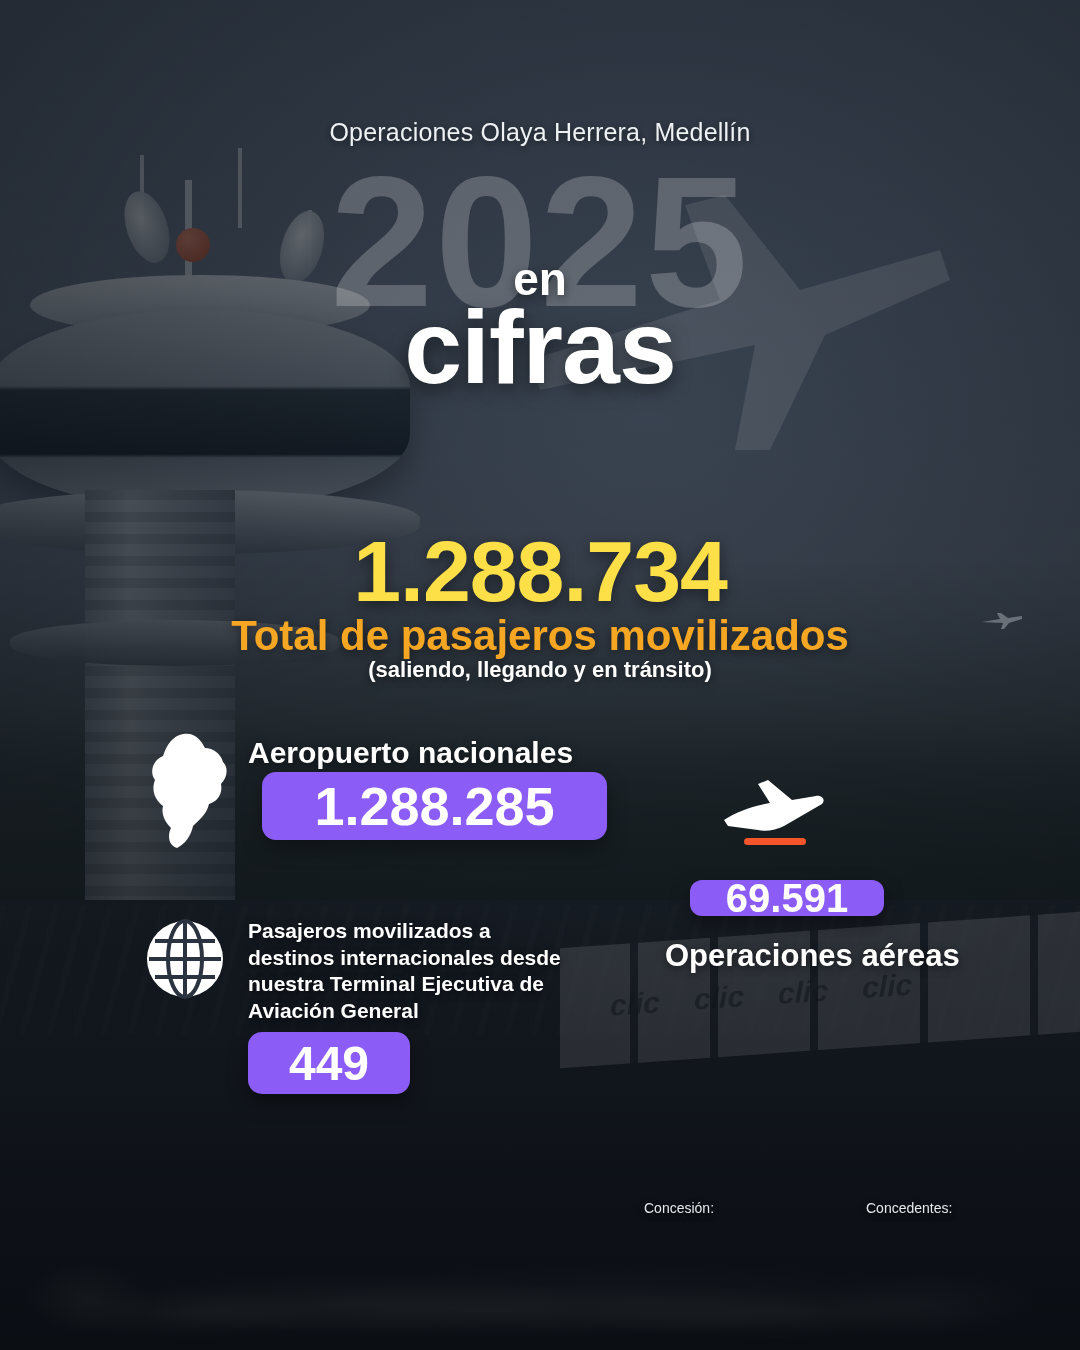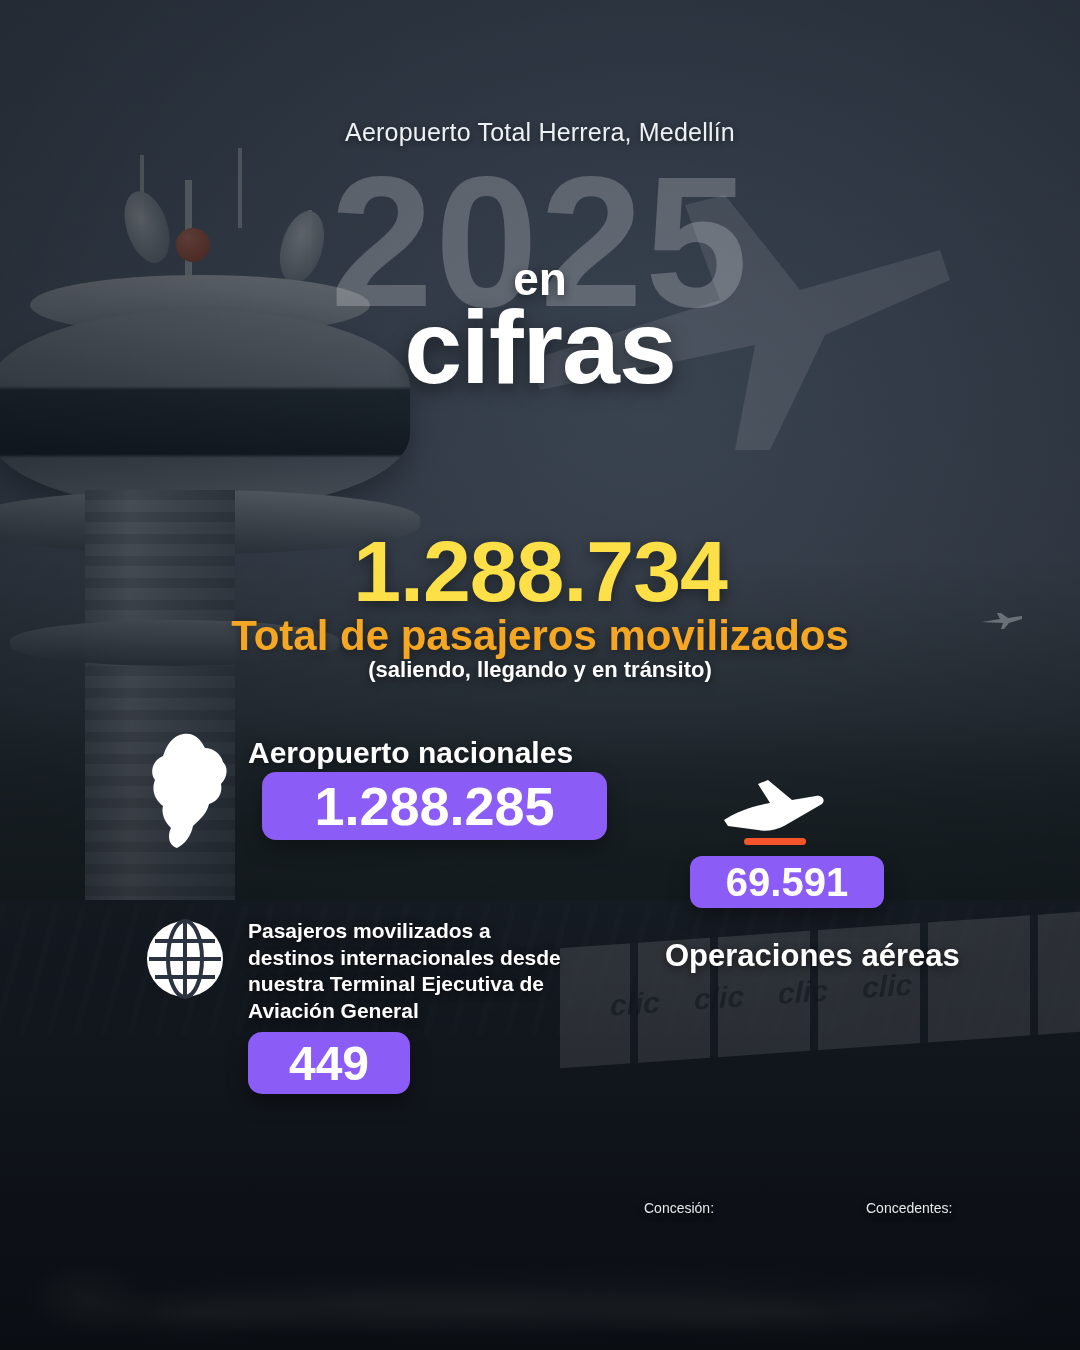--- a/index.html
+++ b/index.html
@@ -228,21 +228,21 @@
   .chip {
     position: absolute;
     background: #8b5cf6;
     border-radius: 14px;
     color: #fff;
     font-weight: bold;
     display: flex; align-items: center; justify-content: center;
     box-shadow: 0 8px 20px rgba(0,0,0,.35);
   }
   .chip-nat { left: 262px; top: 772px; width: 345px; height: 68px; font-size: 54px; }
-  .chip-ops { left: 690px; top: 856px; width: 194px; height: 52px; font-size: 40px; border-radius: 12px; }
+  .chip-ops { left: 690px; top: 880px; width: 194px; height: 36px; font-size: 40px; border-radius: 12px; }
   .chip-intl { left: 248px; top: 1032px; width: 162px; height: 62px; font-size: 48px; }
 
   
   .plane-icon { position: absolute; left: 718px; top: 770px; width: 110px; height: 86px; }
   .ops-label {
     position: absolute; left: 654px; top: 938px;
     font-size: 31px; font-weight: bold; color: #ffffff;
     text-shadow: 0 2px 8px rgba(0,0,0,.55);
     margin-left: 11px;
   }
@@ -305,21 +305,21 @@
   <svg class="plane-watermark" viewBox="0 0 520 340">
     <path d="M60 210 L250 150 L215 55 L255 45 L330 140 L470 100 L480 130 L355 185 L300 300 L265 300 L285 195 L70 240 Z" fill="#ffffff" opacity="0.9"></path>
   </svg>
 
   <svg class="far-plane" viewBox="0 0 44 18">
     <path d="M2 10 L20 7 L17 1 L21 1 L28 6 L42 4 L42 7 L29 11 L24 17 L21 17 L23 11 Z" fill="#dfe4ea"></path>
   </svg>
 
   <div class="content">
 
-    <div class="kicker">Aeropuerto Total Herrera, Medellín</div>
+    <div class="kicker">Operaciones Olaya Herrera, Medellín</div>
     <div class="year">2025</div>
     <div class="title-en">en</div>
     <div class="title-cifras">cifras</div>
 
     <div class="total-number">1.288.734</div>
     <div class="total-label">Total de pasajeros movilizados</div>
     <div class="total-sub">(saliendo, llegando y en tránsito)</div>
 
     <svg class="colombia-icon" viewBox="0 0 96 120">
       <path d="M40 4 C52 2 58 10 62 18 C70 18 78 24 80 32 C86 38 84 48 78 54

